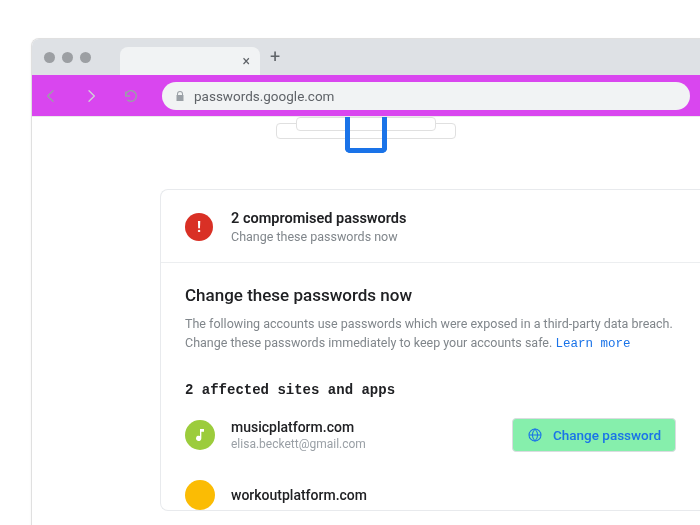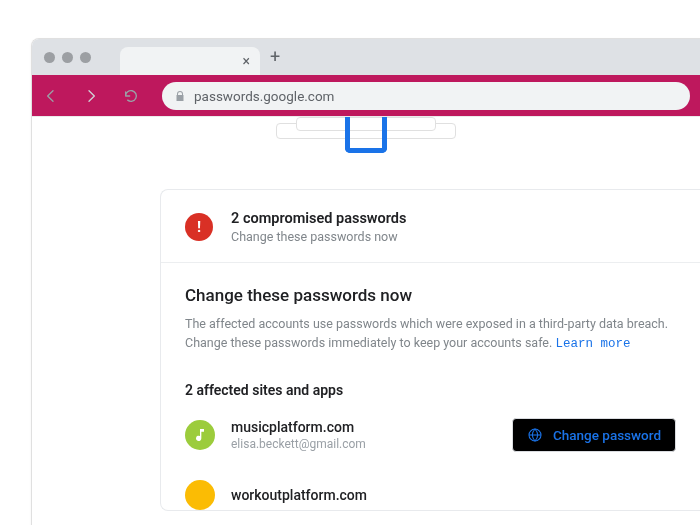--- a/index.html
+++ b/index.html
@@ -58,21 +58,21 @@
   .tab-close {
     font-size: 14px; color: #5f6368; line-height: 1;
   }
   .new-tab {
     color: #5f6368;
     font-size: 18px;
     line-height: 1;
   }
   .toolbar {
     height: 42px;
-    background: #be185d;
+    background: #d946ef;
     border-bottom: 1px solid #ebebeb;
     display: flex;
     align-items: center;
     padding: 0 10px;
     gap: 22px;
   }
   .nav-btn { color: #9aa0a6; display:flex; align-items:center; justify-content:center; width:18px; height:18px; }
   .nav-btn svg { width: 16px; height: 16px; }
   .addr {
     flex: 1;
@@ -150,20 +150,21 @@
   .section-title {
     font-size: 17px; color: #202124; font-weight: 500; margin-bottom: 10px;
   }
   .section-desc {
     font-size: 12.5px; color: #80868b; line-height: 1.5;
   }
   .learn-link { color: #1a73e8; cursor: pointer; font-family: Liberation Mono, monospace; }
   .affected-heading {
     font-size: 14px; font-weight: 600; color: #202124;
     padding: 20px 20px 6px 24px;
+    font-family: Liberation Mono, monospace;
   }
   .site-row {
     display: flex;
     align-items: center;
     padding: 14px 24px;
     gap: 16px;
   }
   .site-icon {
     width: 30px; height: 30px; border-radius: 50%;
     display:flex; align-items:center; justify-content:center;
@@ -174,21 +175,21 @@
   .site-name { font-size: 14px; color: #202124; font-weight: 500; }
   .site-email { font-size: 12px; color: #9aa0a6; margin-top: 2px; }
   .change-btn {
     display: flex; align-items: center; gap: 10px;
     border: 1px solid #dadce0;
     border-radius: 4px;
     padding: 8px 14px;
     color: #1a73e8;
     font-size: 13.5px;
     font-weight: 500;
-    background: #000000;
+    background: #86efac;
     cursor: pointer;
   }
   .change-btn svg { width:16px; height:16px; stroke:#1a73e8; fill:none; stroke-width:1.6; }
 </style>
 </head>
 <body>
 
 <div class="browser-frame">
 
   <div class="titlebar">
@@ -241,21 +242,21 @@
         <div class="alert-badge">!</div>
         <div>
           <div class="alert-title">2 compromised passwords</div>
           <div class="alert-sub">Change these passwords now</div>
         </div>
       </div>
 
       <div class="section">
         <div class="section-title">Change these passwords now</div>
         <div class="section-desc">
-          <span>The affected accounts use passwords which were exposed in a third-party data breach. Change these passwords immediately to keep your accounts safe. </span><span class="learn-link">Learn more</span>
+          <span>The following accounts use passwords which were exposed in a third-party data breach. Change these passwords immediately to keep your accounts safe. </span><span class="learn-link">Learn more</span>
         </div>
       </div>
 
       <div class="affected-heading">2 affected sites and apps</div>
 
       <div class="site-row">
         <div class="site-icon" style="background:#9ccc3c">
           <svg viewBox="0 0 24 24">
               <path d="M12 3v10.55A4 4 0 1 0 14 17V7h4V3h-6z"></path>
             </svg>

